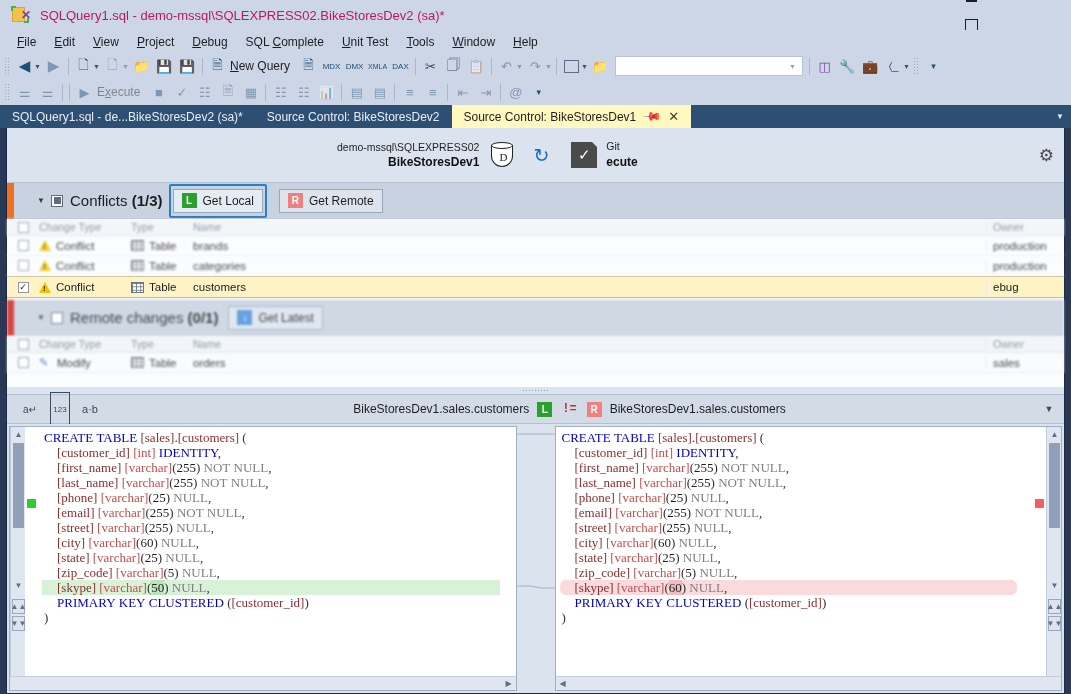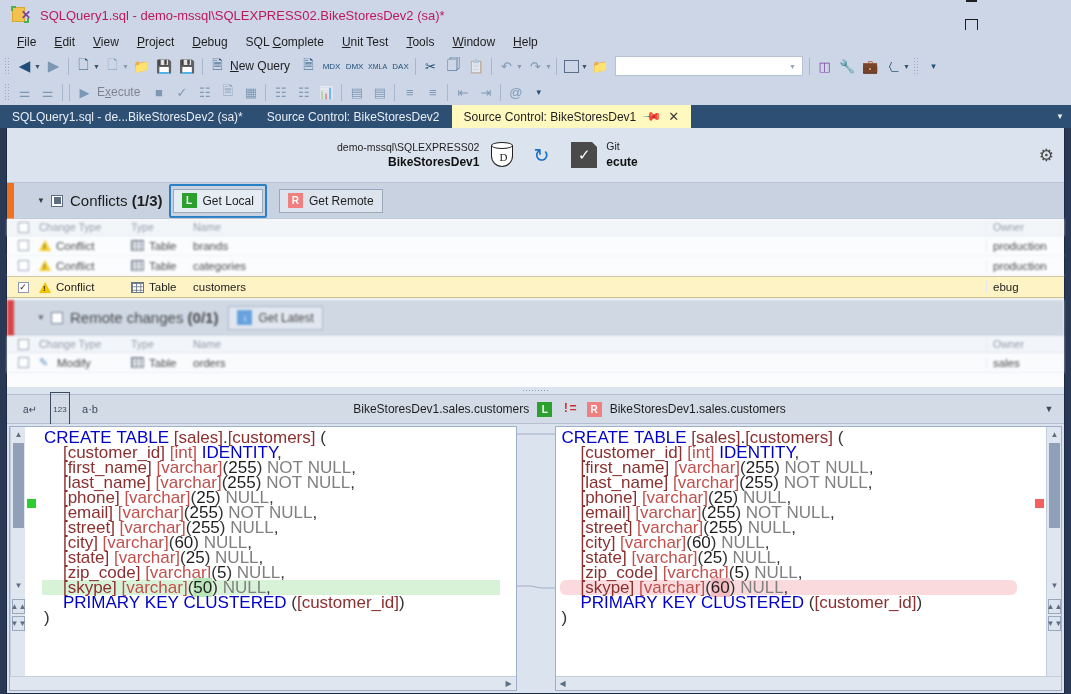--- a/index.html
+++ b/index.html
@@ -176,21 +176,21 @@
   .neq { color:#cc2b2b; font-weight:bold; font-size:12px; font-family:"Liberation Mono",monospace;}
 
   
   .panes { flex: 1; display: flex; background: #dbe3ee; padding: 2px 2px 2px 2px; gap: 0;}
   .pane { flex: 1; display: flex; background: #fff; border: 1px solid #9fb0c6; position: relative; min-width:0;}
   .pane-mid { width: 38px; background: #dbe3ee; position: relative; flex:0 0 38px;}
   .gutter-marks { width: 13px; background: #fff; position: relative; flex:0 0 13px;}
   .mark { position: absolute; left: 2px; width: 9px; height: 9px; }
   .code {
     flex: 1; padding: 3px 16px 0 4px; overflow: hidden;
-    font-family: Liberation Sans, sans-serif; font-size: 17px; line-height: 15px;
+    font-family: Liberation Serif, serif; font-size: 13px; line-height: 15px;
     white-space: pre; color: #1e1e1e; min-width:0;
   }
   .ln { height: 15px; padding-left: 2px;}
   .ln.add { background: #d8f2d8; }
   .ln.del { background: #fadadd; border-radius: 6px; }
   .kw { color: #0000c8; }
   .ident { color: #8b2f2f; }
   .typ { color: #c0504d; }
   .nul { color: #808080; }
   .pun { color: #333; }

